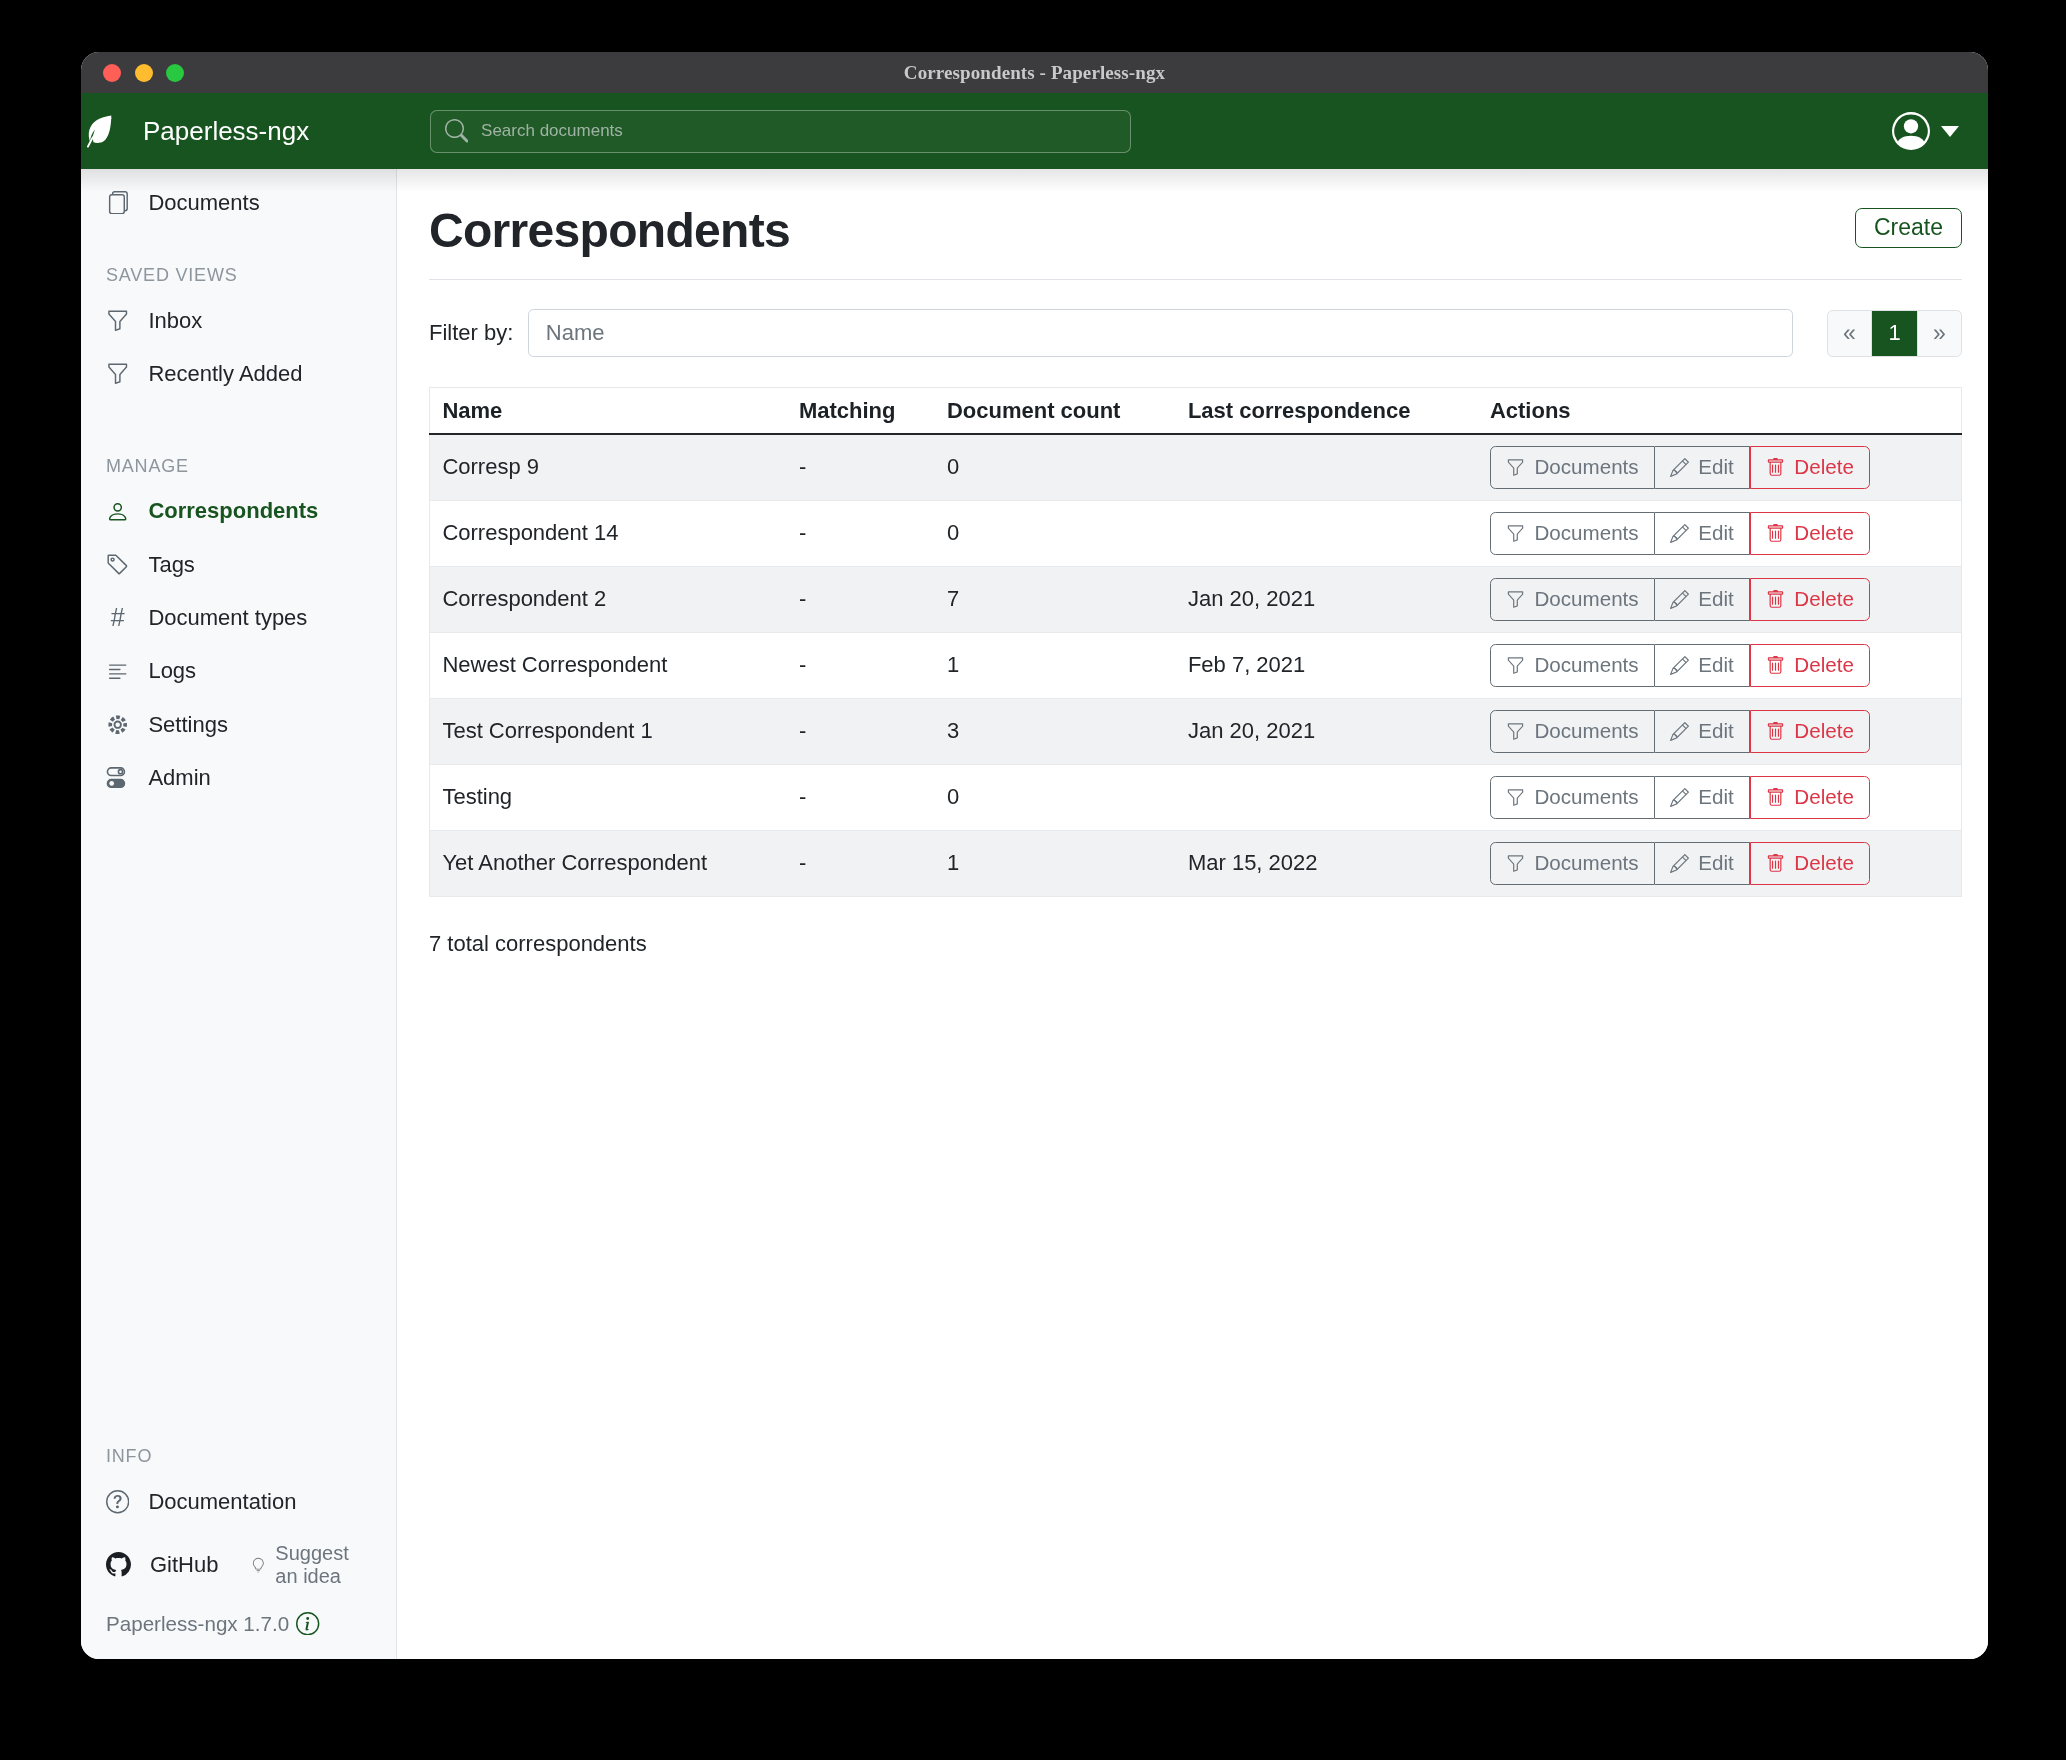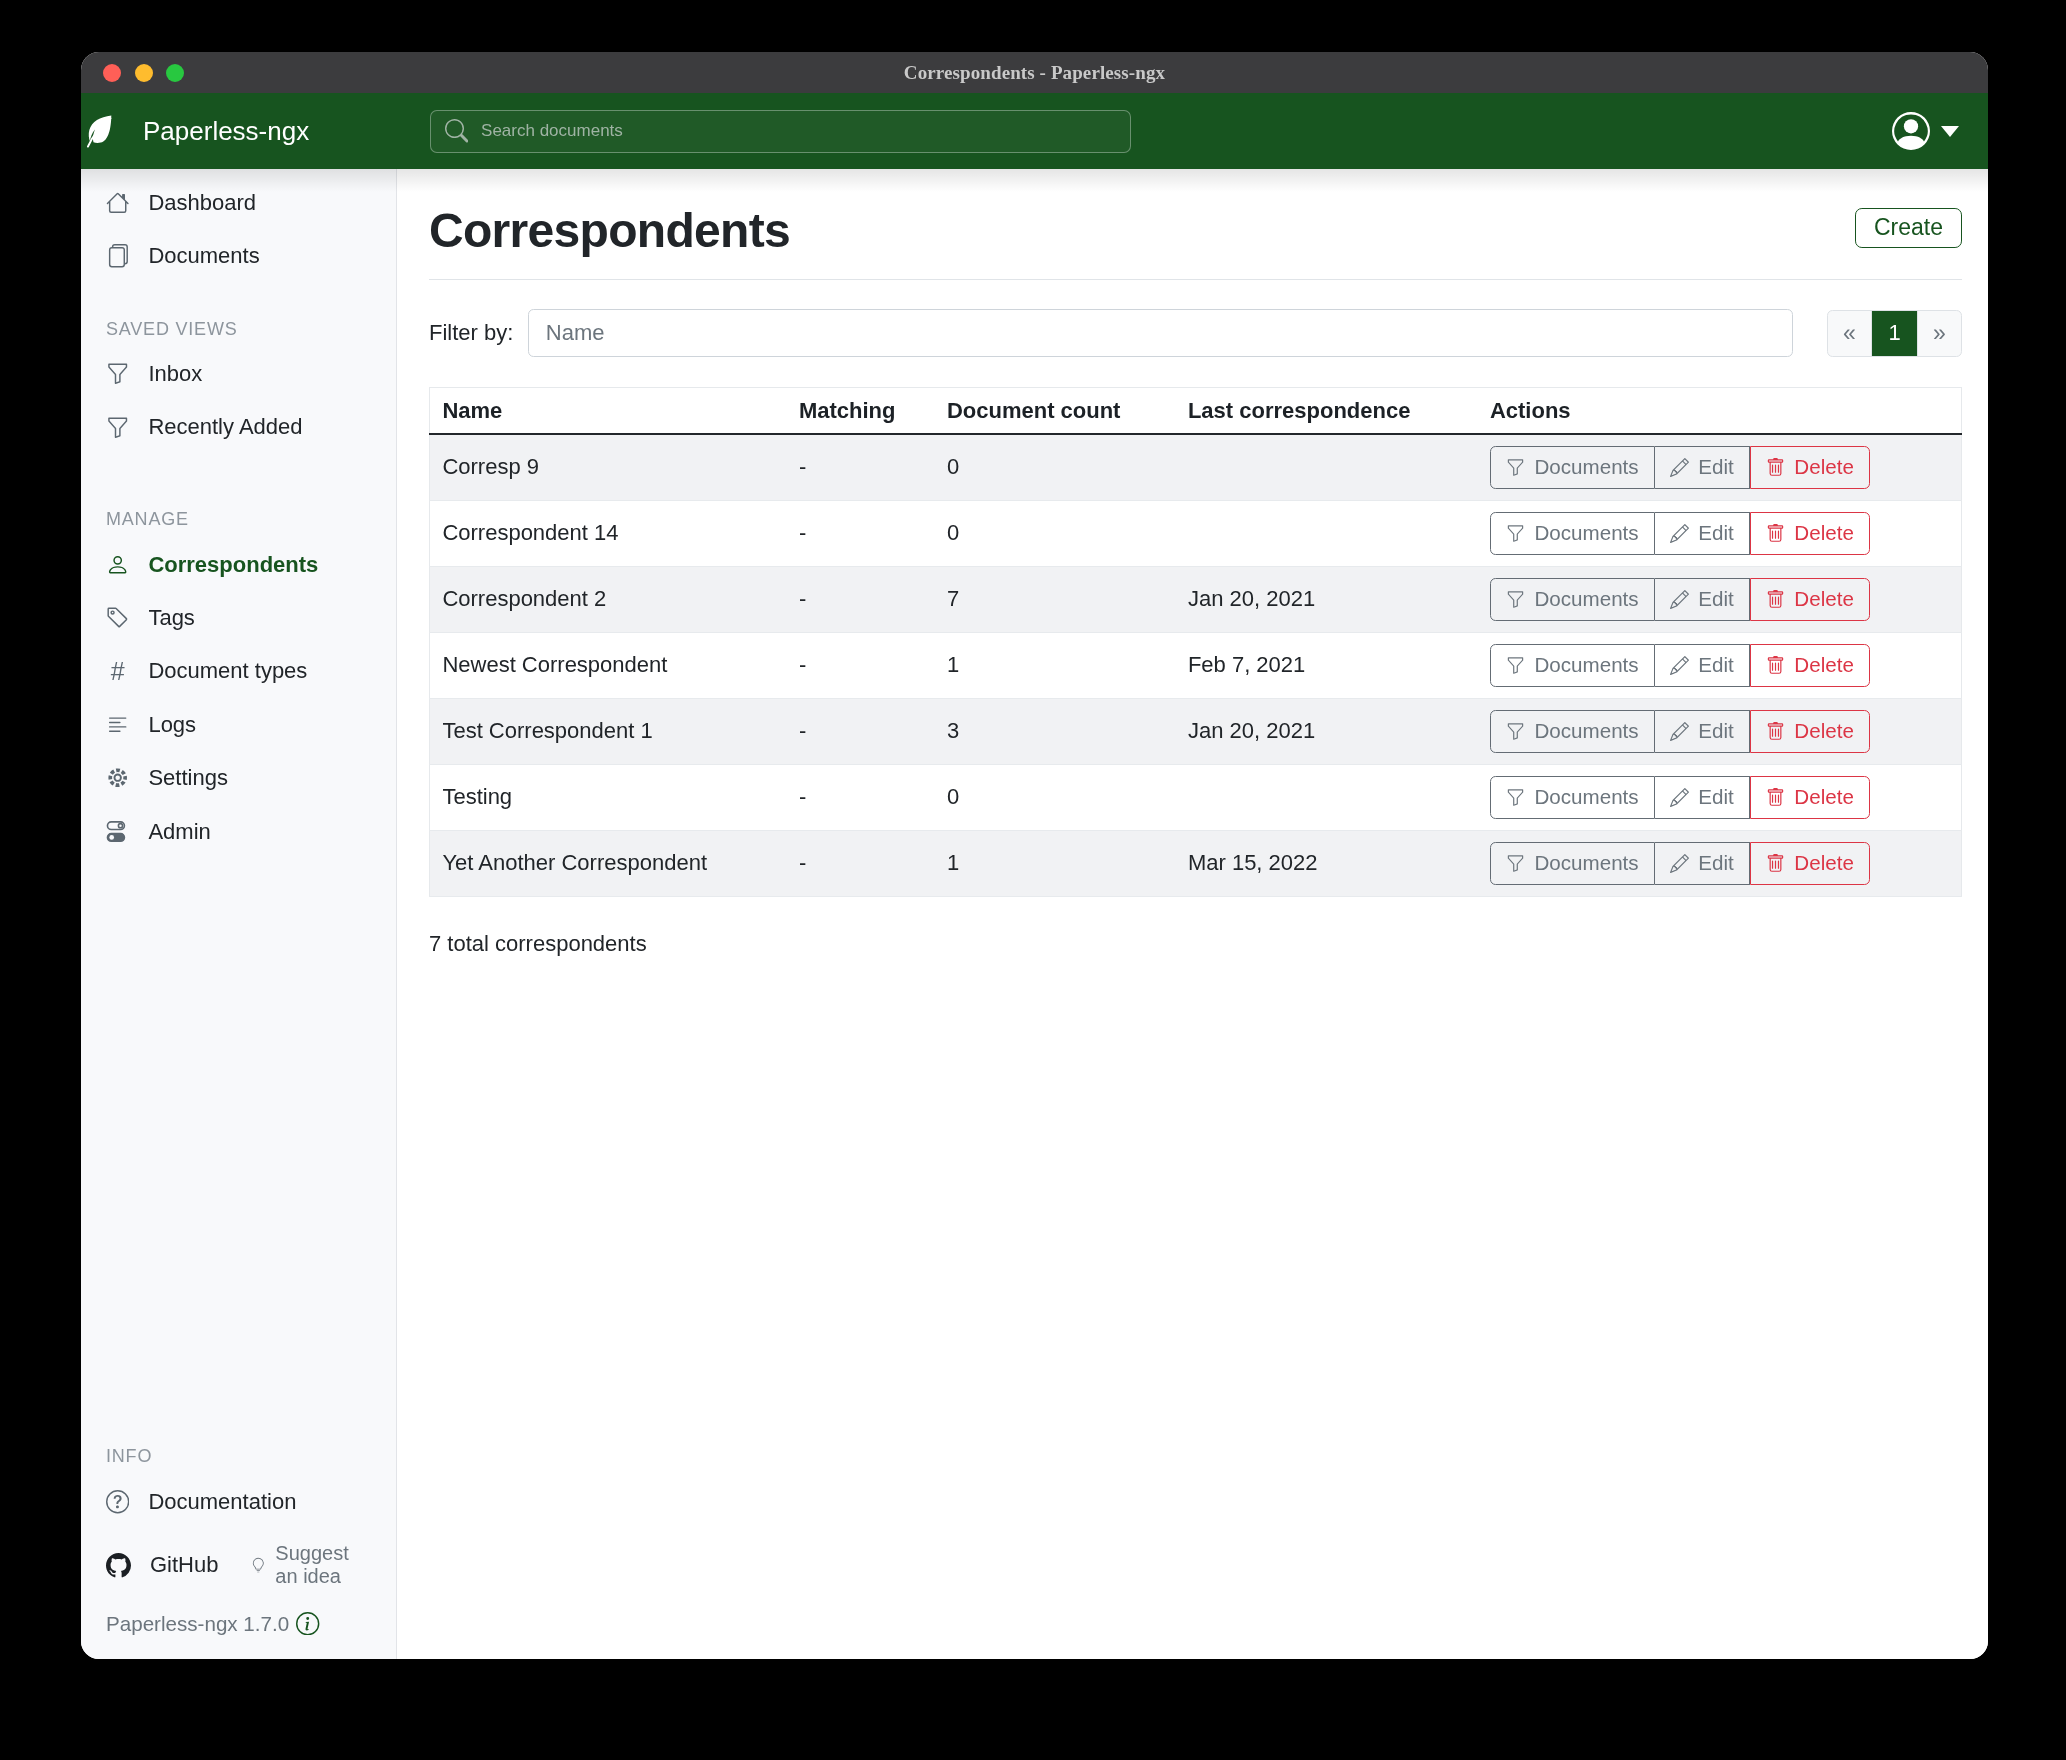--- a/index.html
+++ b/index.html
@@ -48,21 +48,21 @@
   .sidebar{flex:0 0 316px;background:#f8f9fb;border-right:1.4px solid #e2e4e8;position:relative;padding-top:6.9px;}
   .nav-item{display:flex;align-items:center;gap:19px;padding:13.7px 25px;font-size:22px;color:#212529;cursor:default;}
   .nav-item .ic{width:23.4px;height:23.4px;color:#5c6770;flex:0 0 23.4px;display:flex;align-items:center;justify-content:center;}
   .nav-item.active{color:#17541f;font-weight:700;}
   .nav-item.active .ic{color:#17541f;}
   .section-header{padding:36px 25px 8.2px;font-size:18px;line-height:20.6px;color:#8d959d;font-weight:500;letter-spacing:0.8px;}
   .section-header.manage{padding-top:55px;}
   .hash-glyph{font-size:25px;font-weight:500;line-height:23.4px;color:#5c6770;}
   .sidebar-bottom{position:absolute;left:0;right:0;bottom:0;}
   .gh-row{display:flex;align-items:center;padding:13.7px 25px;gap:19px;}
-  .gh-link{display:flex;align-items:flex-end;gap:19px;font-size:22px;color:#212529;font-weight:500;}
+  .gh-link{display:flex;align-items:flex-start;gap:19px;font-size:22px;color:#212529;font-weight:500;}
   .gh-link .ic{width:25px;height:25px;color:#1b1f23;}
   .suggest-link{display:flex;align-items:center;gap:9.6px;font-size:20px;color:#6c757d;margin-left:13.7px;}
   .suggest-link .ic{width:22px;height:22px;color:#6c757d;}
   .version-row{display:flex;align-items:center;gap:7px;padding:9.6px 25px 23.4px;font-size:20.6px;color:#6c757d;}
   .version-row .ic{width:23.4px;height:23.4px;color:#17541f;}
 
   
   .main{flex:1;padding:36px 26px 0 32px;overflow:hidden;background:#fff;}
   .page-head{display:flex;align-items:flex-start;justify-content:space-between;}
   .page-title{margin:0;font-size:48px;line-height:52px;font-weight:600;color:#212529;letter-spacing:-0.7px;}
@@ -141,28 +141,20 @@
             <path fill="#fff" fill-rule="evenodd" d="M0 8a8 8 0 1 1 16 0A8 8 0 0 1 0 8zm8-7a7 7 0 0 0-5.468 11.37C3.242 11.226 4.805 10 8 10s4.757 1.225 5.468 2.37A7 7 0 0 0 8 1z"></path>
           </svg>
       </span>
       <span class="caret"></span>
     </div>
   </div>
 
   <div class="appbody">
 
     <nav class="sidebar">
-      <div class="nav-item">
-        <span class="ic">
-          <svg viewBox="0 0 16 16">
-              <path fill="currentColor" d="M8.707 1.5a1 1 0 0 0-1.414 0L.646 8.146a.5.5 0 0 0 .708.708L2 8.207V13.5A1.5 1.5 0 0 0 3.5 15h9a1.5 1.5 0 0 0 1.5-1.5V8.207l.646.647a.5.5 0 0 0 .708-.708L13 5.793V2.5a.5.5 0 0 0-.5-.5h-1a.5.5 0 0 0-.5.5v1.293L8.707 1.5ZM13 7.207V13.5a.5.5 0 0 1-.5.5h-9a.5.5 0 0 1-.5-.5V7.207l5-5 5 5Z"></path>
-            </svg>
-        </span>
-        <span>Dashboard</span>
-      </div>
       <div class="nav-item">
         <span class="ic">
           <svg viewBox="0 0 16 16">
               <path fill="currentColor" d="M13 0H6a2 2 0 0 0-2 2 2 2 0 0 0-2 2v10a2 2 0 0 0 2 2h7a2 2 0 0 0 2-2 2 2 0 0 0 2-2V2a2 2 0 0 0-2-2zm0 13V4a2 2 0 0 0-2-2H5a1 1 0 0 1 1-1h7a1 1 0 0 1 1 1v10a1 1 0 0 1-1 1zM3 4a1 1 0 0 1 1-1h7a1 1 0 0 1 1 1v10a1 1 0 0 1-1 1H4a1 1 0 0 1-1-1V4z"></path>
             </svg>
         </span>
         <span>Documents</span>
       </div>
 
       <div class="section-header">SAVED VIEWS</div>

